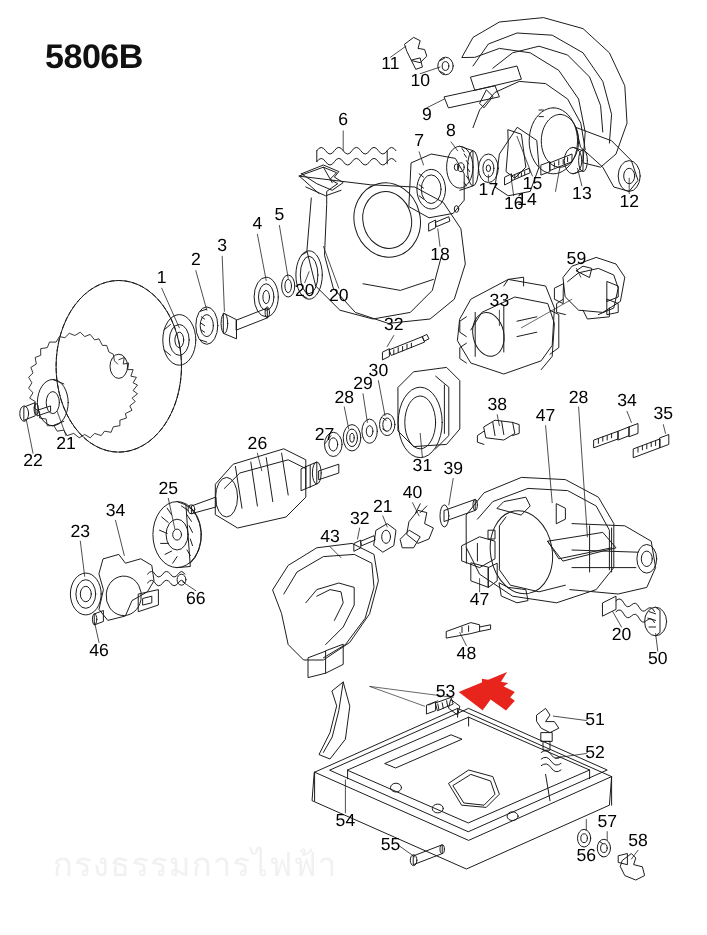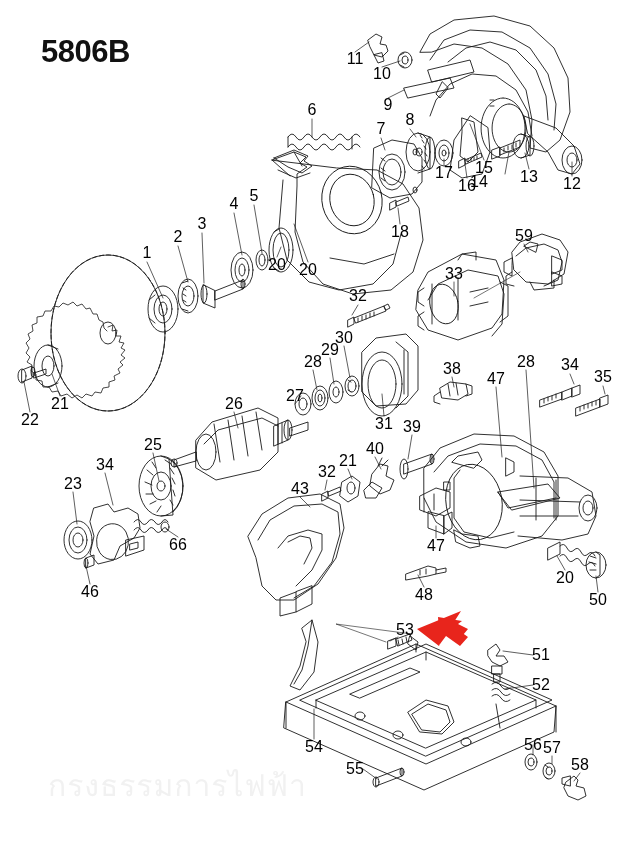--- a/index.html
+++ b/index.html
@@ -579,19 +579,19 @@
     <span class="lbl" style="left:90px;top:592px">46</span>
     <span class="lbl" style="left:436px;top:546px">47</span>
     <span class="lbl" style="left:424px;top:595px">48</span>
     <span class="lbl" style="left:565px;top:578px">20</span>
     <span class="lbl" style="left:598px;top:600px">50</span>
     <span class="lbl" style="left:541px;top:655px">51</span>
     <span class="lbl" style="left:541px;top:685px">52</span>
     <span class="lbl" style="left:405px;top:630px">53</span>
     <span class="lbl" style="left:314px;top:747px">54</span>
     <span class="lbl" style="left:355px;top:769px">55</span>
-    <span class="lbl" style="left:533px;top:745px">56</span>
+    <span class="lbl" style="left:533px;top:779px">56</span>
     <span class="lbl" style="left:552px;top:748px">57</span>
     <span class="lbl" style="left:580px;top:765px">58</span>
     <span class="lbl" style="left:524px;top:236px">59</span>
   </div>
 
 </div>
 
 </body></html>

